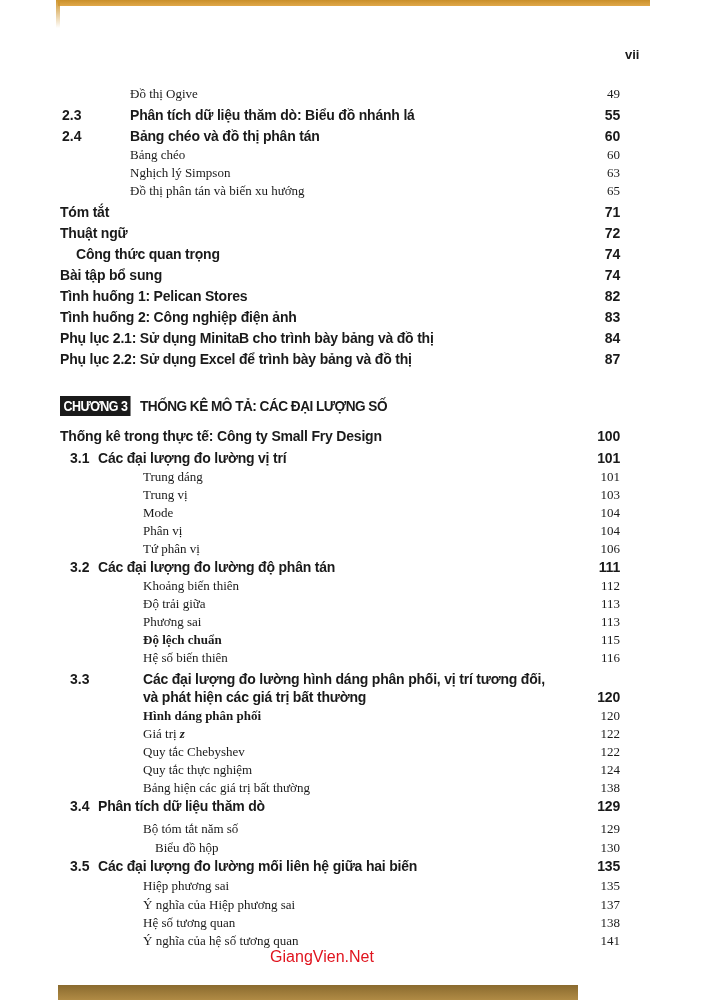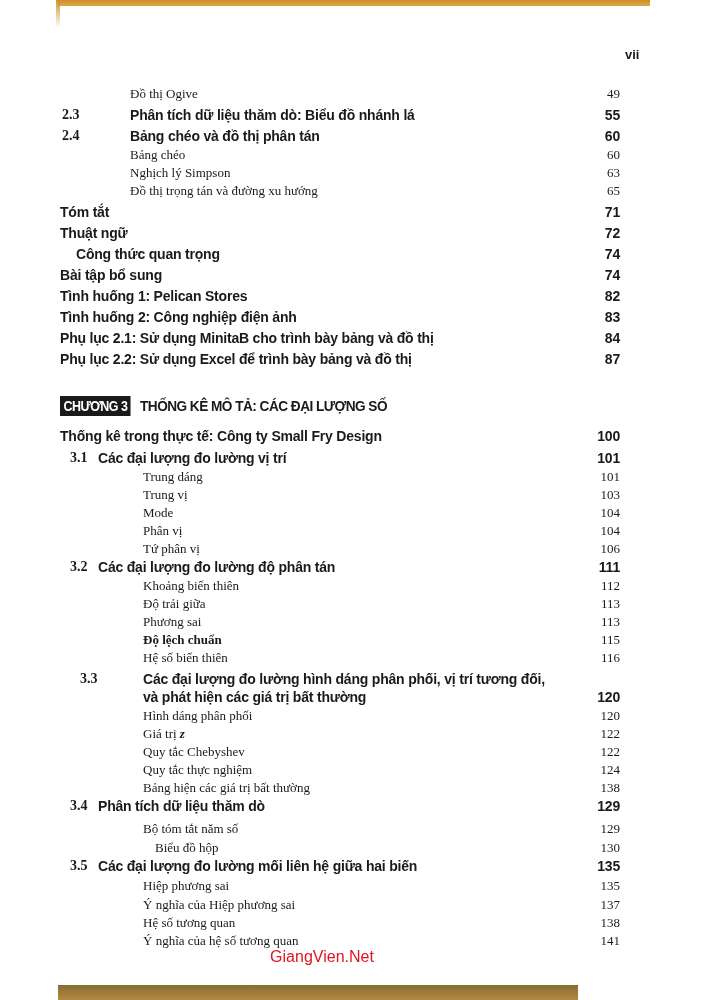--- a/index.html
+++ b/index.html
@@ -27,21 +27,21 @@
     .page-number {
       position: absolute; left: 565px; top: 47px;
       font-family: "Liberation Sans", sans-serif; font-weight: bold; font-size: 13px;
     }
     .row {
       position: absolute; left: 0; width: 560px;
       white-space: nowrap;
     }
     .row .num {
       position: absolute; left: 0;
-      font-family: Liberation Serif, serif; font-weight: bold; font-size: 14px;
+      font-family: Liberation Sans, sans-serif; font-weight: bold; font-size: 14px;
     }
     .row .title { position: absolute; }
     .row .pg {
       position: absolute; right: 0; text-align: right;
     }
     .bold .title, .bold .pg {
       font-family: "Liberation Sans", sans-serif; font-weight: bold; font-size: 14px;
       letter-spacing: -0.2px;
     }
     .sub .title, .sub .pg {
@@ -95,21 +95,21 @@
         <span class="title" style="left: 70px;">Bảng chéo</span>
         <span class="pg">60</span>
       </div>
       <div class="row sub" style="top: 165px;">
         <span class="num" style="left: 2px;"></span>
         <span class="title" style="left: 70px;">Nghịch lý Simpson</span>
         <span class="pg">63</span>
       </div>
       <div class="row sub" style="top: 183px;">
         <span class="num" style="left: 2px;"></span>
-        <span class="title" style="left: 70px;">Đồ thị trọng tán và đường xu hướng</span>
+        <span class="title" style="left: 70px;">Đồ thị phân tán và biến xu hướng</span>
         <span class="pg">65</span>
       </div>
       <div class="row bold" style="top: 204px;">
         <span class="num" style="left: 2px;"></span>
         <span class="title" style="left: 0px;">Tóm tắt</span>
         <span class="pg">71</span>
       </div>
       <div class="row bold" style="top: 225px;">
         <span class="num" style="left: 2px;"></span>
         <span class="title" style="left: 0px;">Thuật ngữ</span>
@@ -212,32 +212,32 @@
         <span class="num" style="left: 10px;"></span>
         <span class="title" style="left: 83px; font-weight: bold;">Độ lệch chuẩn</span>
         <span class="pg">115</span>
       </div>
       <div class="row sub" style="top: 650px;">
         <span class="num" style="left: 10px;"></span>
         <span class="title" style="left: 83px;">Hệ số biến thiên</span>
         <span class="pg">116</span>
       </div>
       <div class="row bold" style="top: 671px;">
-        <span class="num" style="left: 20px;">3.3</span>
+        <span class="num" style="left: 10px;">3.3</span>
         <span class="title" style="left: 83px;">Các đại lượng đo lường hình dáng phân phối, vị trí tương đối,</span>
         <span class="pg"></span>
       </div>
       <div class="row bold" style="top: 689px;">
         <span class="num" style="left: 10px;"></span>
         <span class="title" style="left: 83px;">và phát hiện các giá trị bất thường</span>
         <span class="pg">120</span>
       </div>
       <div class="row sub" style="top: 708px;">
         <span class="num" style="left: 10px;"></span>
-        <span class="title" style="left: 83px;">Hình dáng phân phối</span>
+        <span class="title" style="left: 83px; font-weight: bold;">Hình dáng phân phối</span>
         <span class="pg">120</span>
       </div>
       <div class="row sub" style="top: 726px;">
         <span class="num" style="left: 10px;"></span>
         <span class="title" style="left: 83px;">Giá trị <i style="font-weight: bold;">z</i></span>
         <span class="pg">122</span>
       </div>
       <div class="row sub" style="top: 744px;">
         <span class="num" style="left: 10px;"></span>
         <span class="title" style="left: 83px;">Quy tắc Chebyshev</span>

